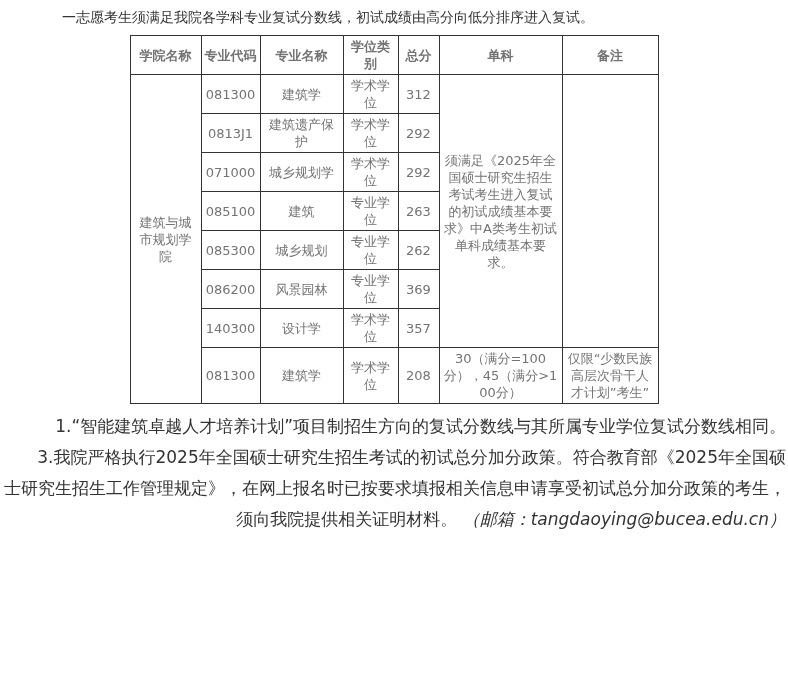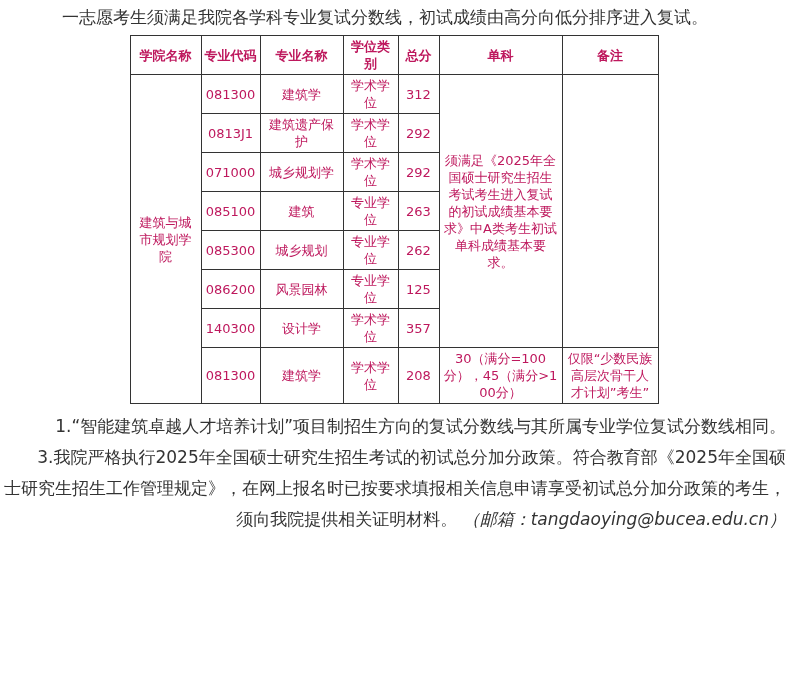--- a/index.html
+++ b/index.html
@@ -13,31 +13,31 @@
     font-family: "DejaVu Sans", "Liberation Sans", sans-serif;
   }
   .page {
     width: 788px;
     padding-top: 6px;
     box-sizing: border-box;
   }
   .intro {
     margin: 0 0 7px 0;
     padding-left: 62px;
-    font-size: 17px;
+    font-size: 14px;
     line-height: 22px;
     white-space: nowrap;
   }
   table.score-table {
     border-collapse: collapse;
     margin: 0 auto;
     table-layout: fixed;
     width: 529px;
     font-size: 13px;
-    color: #be185d;
+    color: #737373;
   }
   table.score-table th,
   table.score-table td {
     border: 1px solid #333333;
     text-align: center;
     vertical-align: middle;
     padding: 2px 3px;
     line-height: 17px;
     word-break: break-all;
     box-sizing: border-box;
@@ -123,21 +123,21 @@
       <tr>
         <td>085300</td>
         <td>城乡规划</td>
         <td>专业学位</td>
         <td>262</td>
       </tr>
       <tr>
         <td>086200</td>
         <td>风景园林</td>
         <td>专业学位</td>
-        <td>125</td>
+        <td>369</td>
       </tr>
       <tr>
         <td>140300</td>
         <td>设计学</td>
         <td>学术学位</td>
         <td>357</td>
       </tr>
       <tr class="tall-row">
         <td>081300</td>
         <td>建筑学</td>

